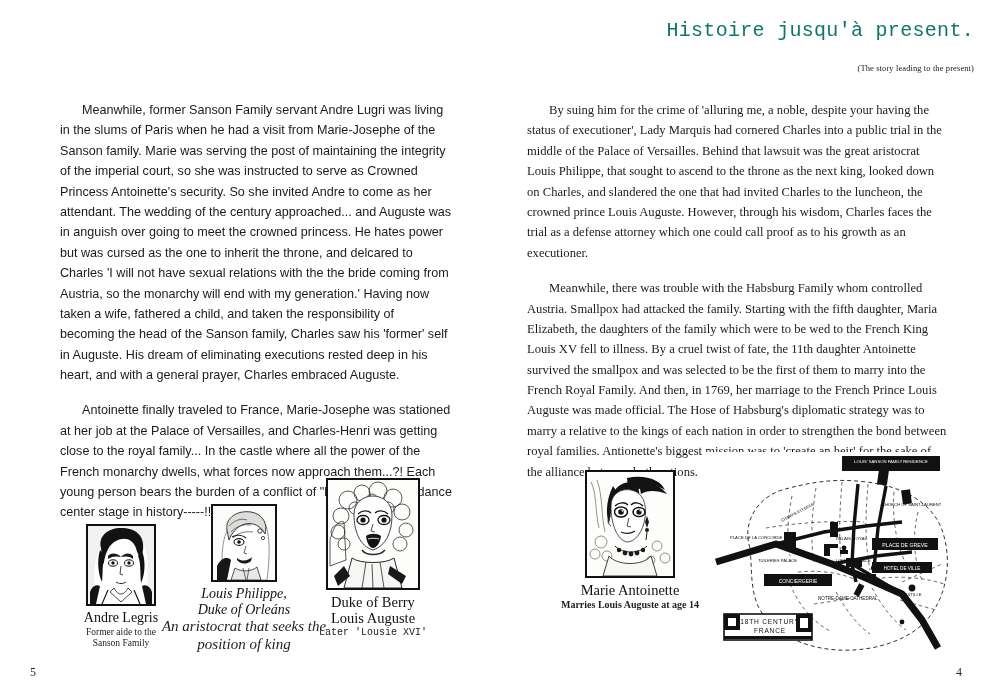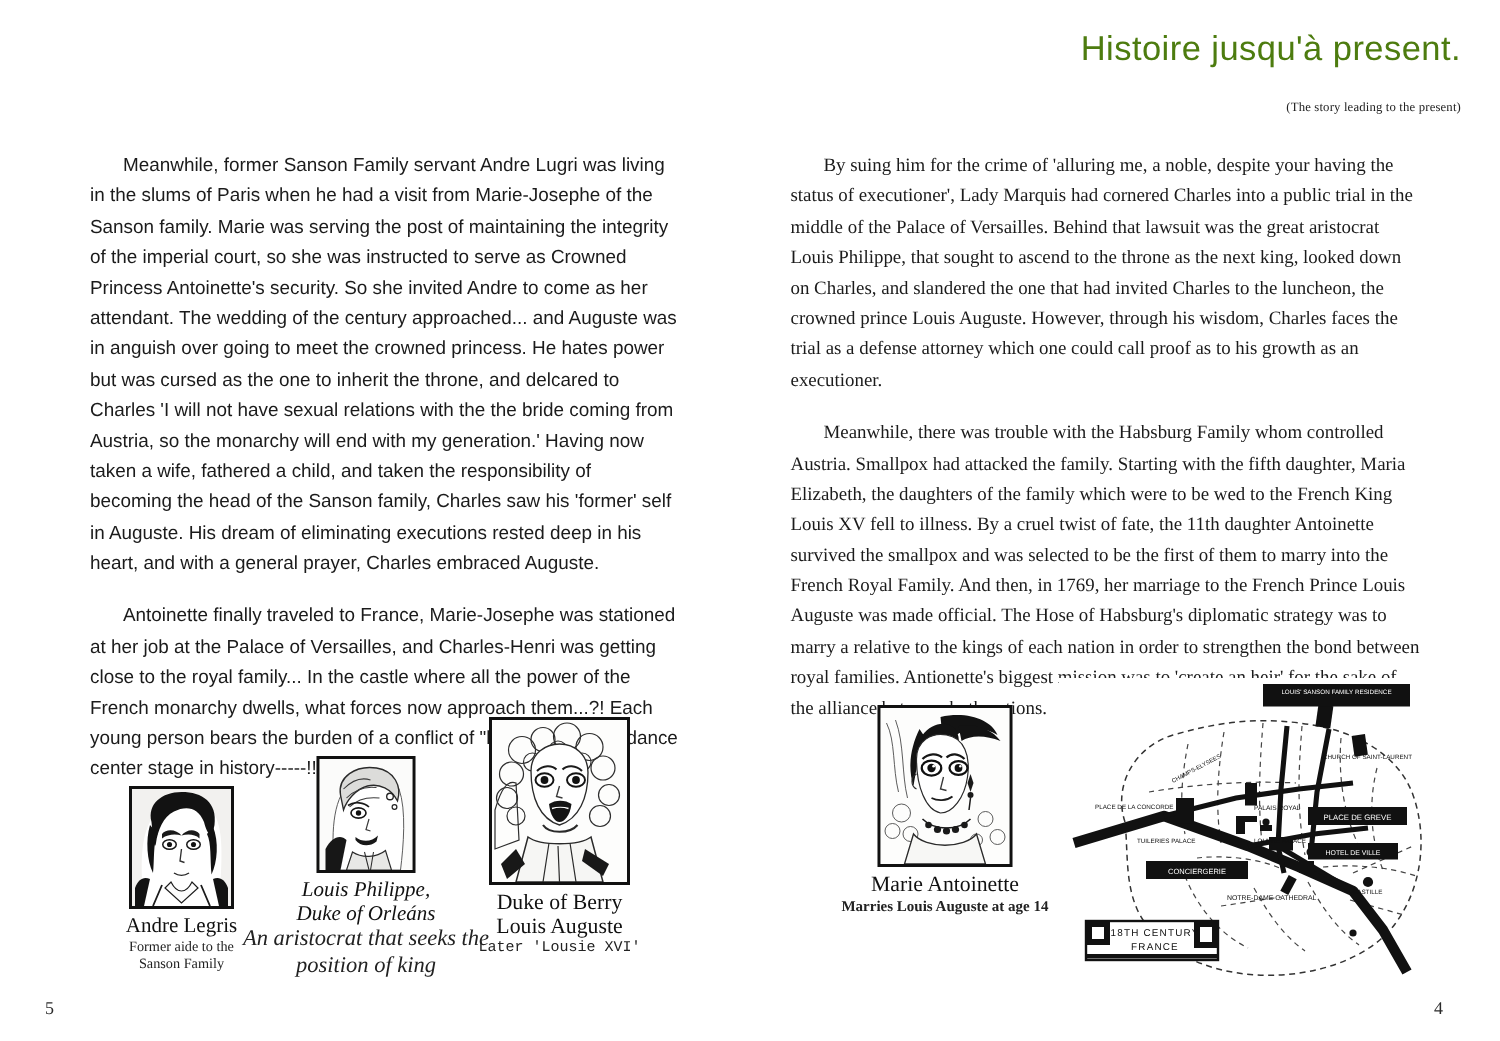--- a/index.html
+++ b/index.html
@@ -17,24 +17,24 @@
   }
 
   
   .header {
     position: absolute;
     top: 20px;
     right: 26px;
     text-align: right;
   }
   .header-title {
-    font-family: Liberation Sans, sans-serif;
-    font-size: 23px;
+    font-family: Liberation Mono, monospace;
+    font-size: 20px;
     letter-spacing: 0.3px;
-    color: #4d7c0f;
+    color: #0f766e;
     line-height: 1.1;
   }
   .header-sub {
     font-family: "Liberation Serif", serif;
     font-size: 8.5px;
     color: #222;
     margin-top: 21px;
     letter-spacing: 0.1px;
   }
 

